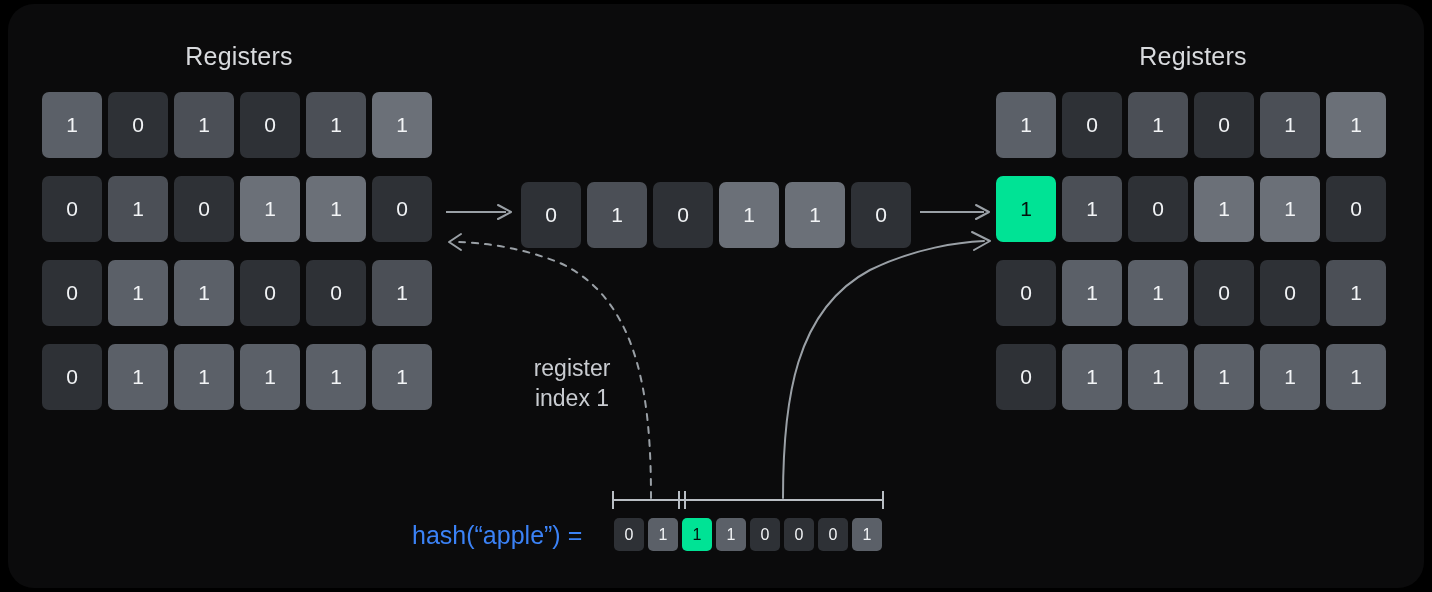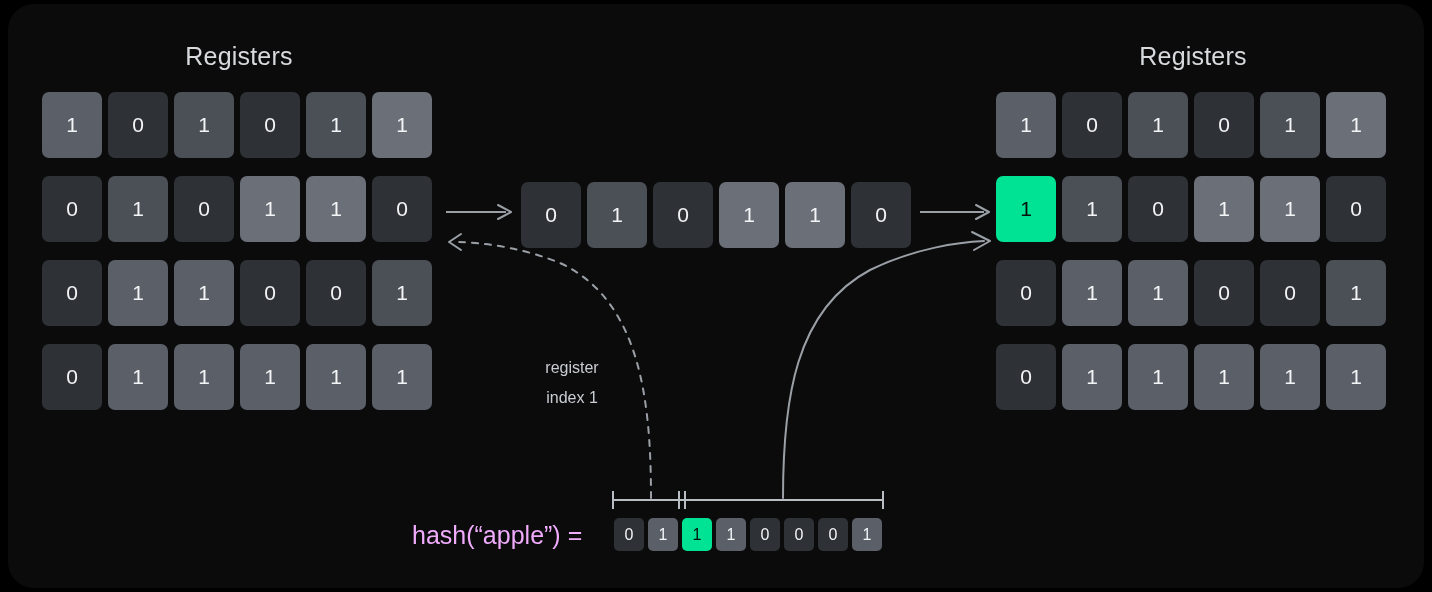--- a/index.html
+++ b/index.html
@@ -73,36 +73,36 @@
     left: 521px;
     top: 182px;
     display: grid;
     grid-template-columns: repeat(6, 60px);
     grid-template-rows: 66px;
     column-gap: 6px;
   }
 
   .lbl {
     position: absolute;
-    font-size: 16px;
+    font-size: 23px;
     line-height: 30px;
     color: #c9ccd1;
     text-align: center;
     white-space: pre-line;
   }
   #lbl-register { left: 487px; top: 353px; width: 170px; }
   #lbl-data     { left: 772px; top: 353px; width: 168px; }
 
   #hash-label {
     position: absolute;
     left: 412px;
     top: 518px;
     font-size: 25px;
     line-height: 34px;
-    color: #f0abfc;
+    color: #3b82f6;
     white-space: nowrap;
   }
   #hash-bits {
     position: absolute;
     left: 614px;
     top: 518px;
     display: grid;
     grid-template-columns: repeat(8, 30px);
     grid-template-rows: 33px;
     column-gap: 4px;

